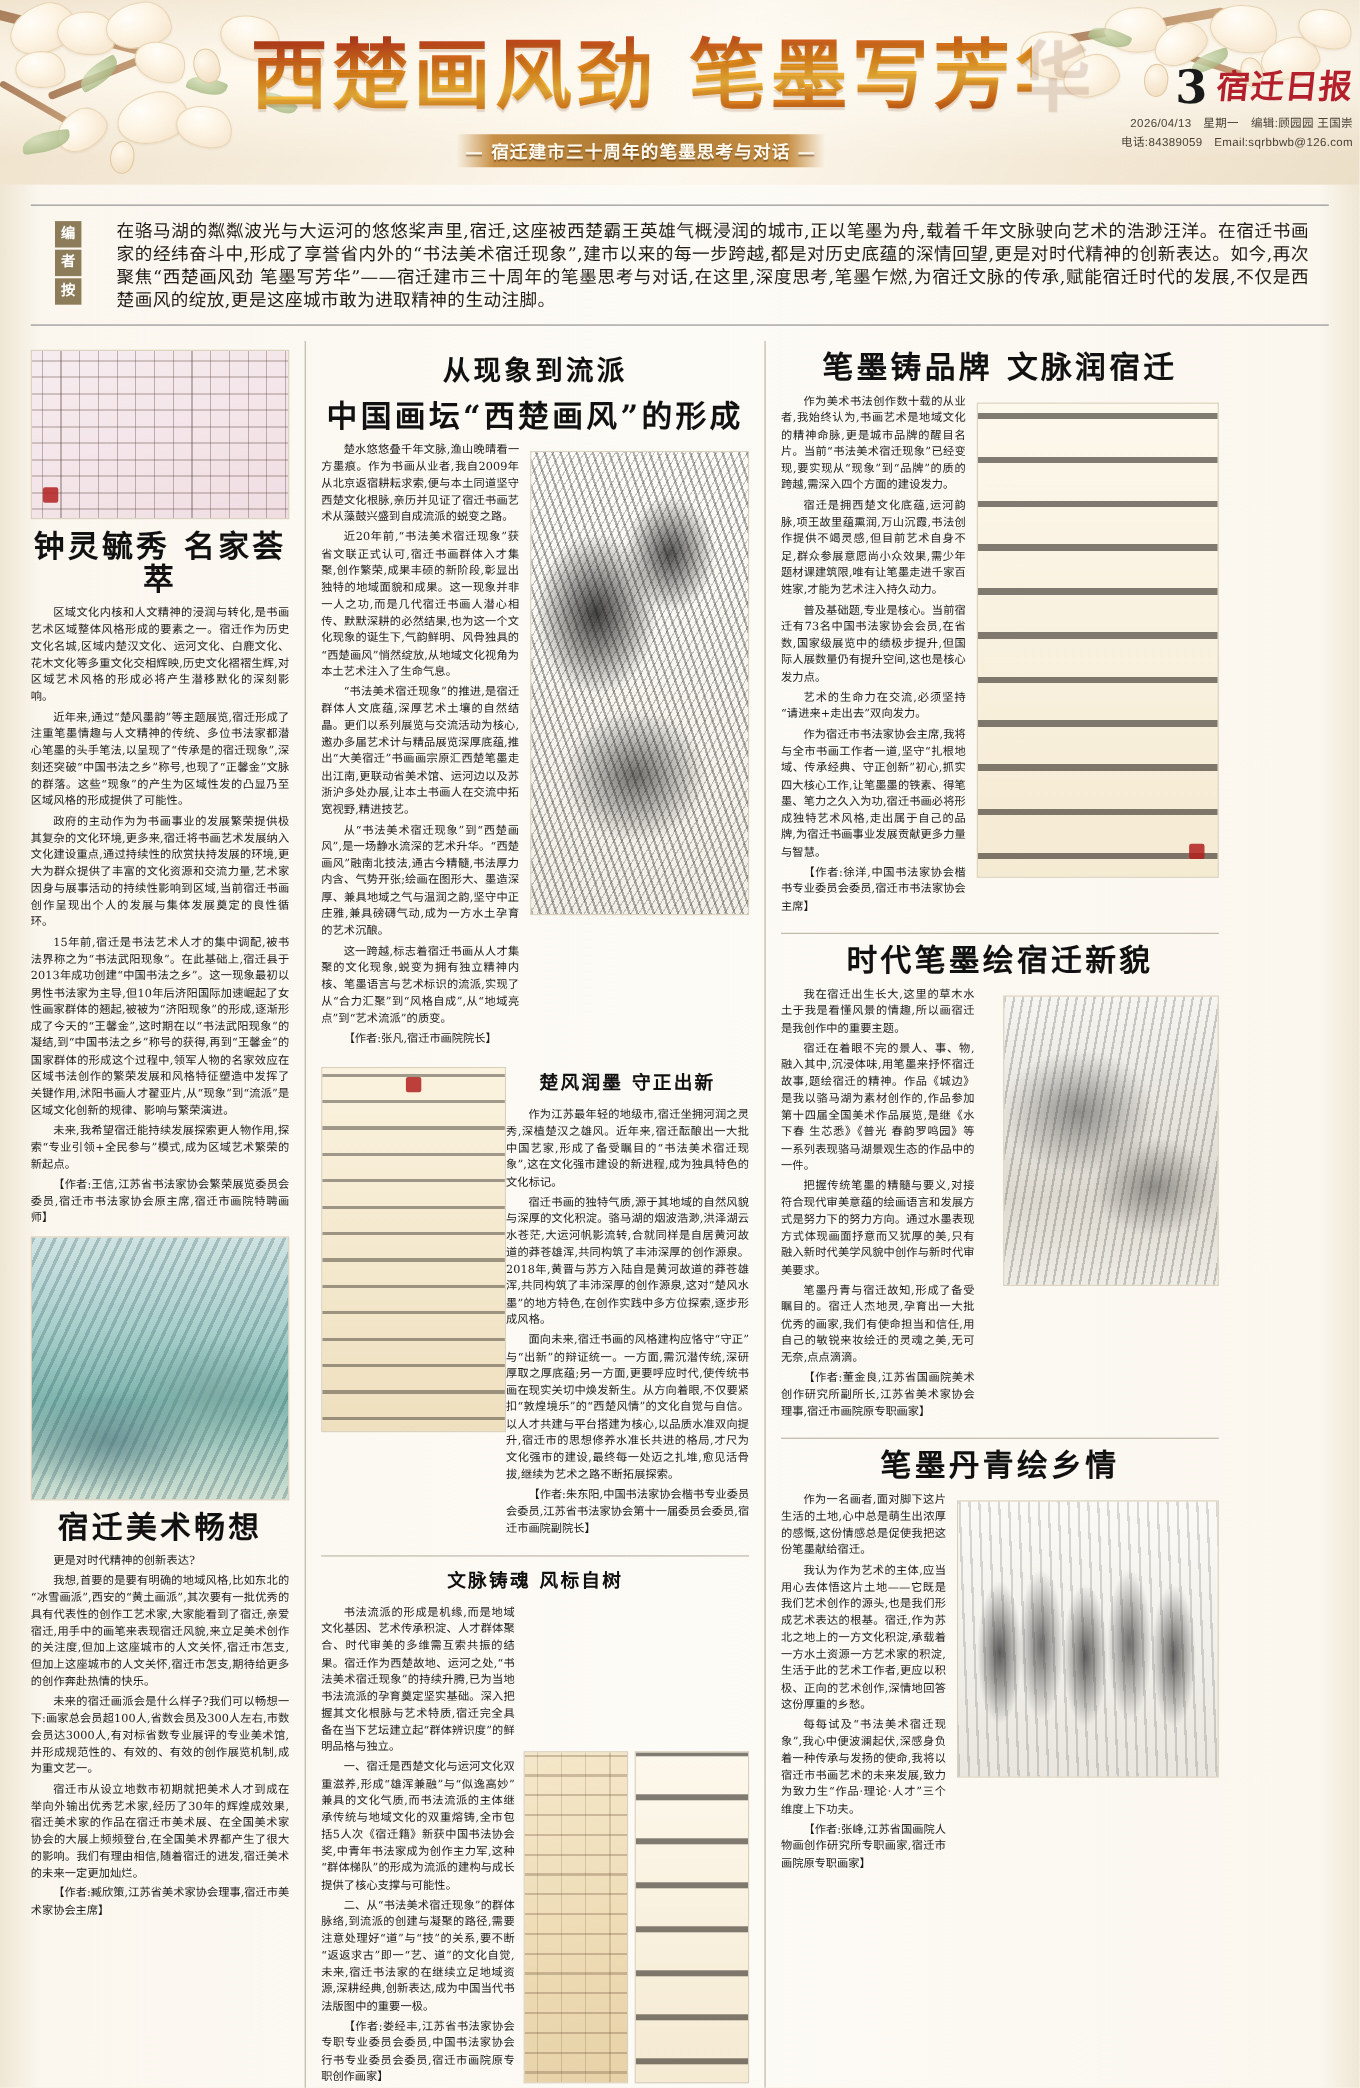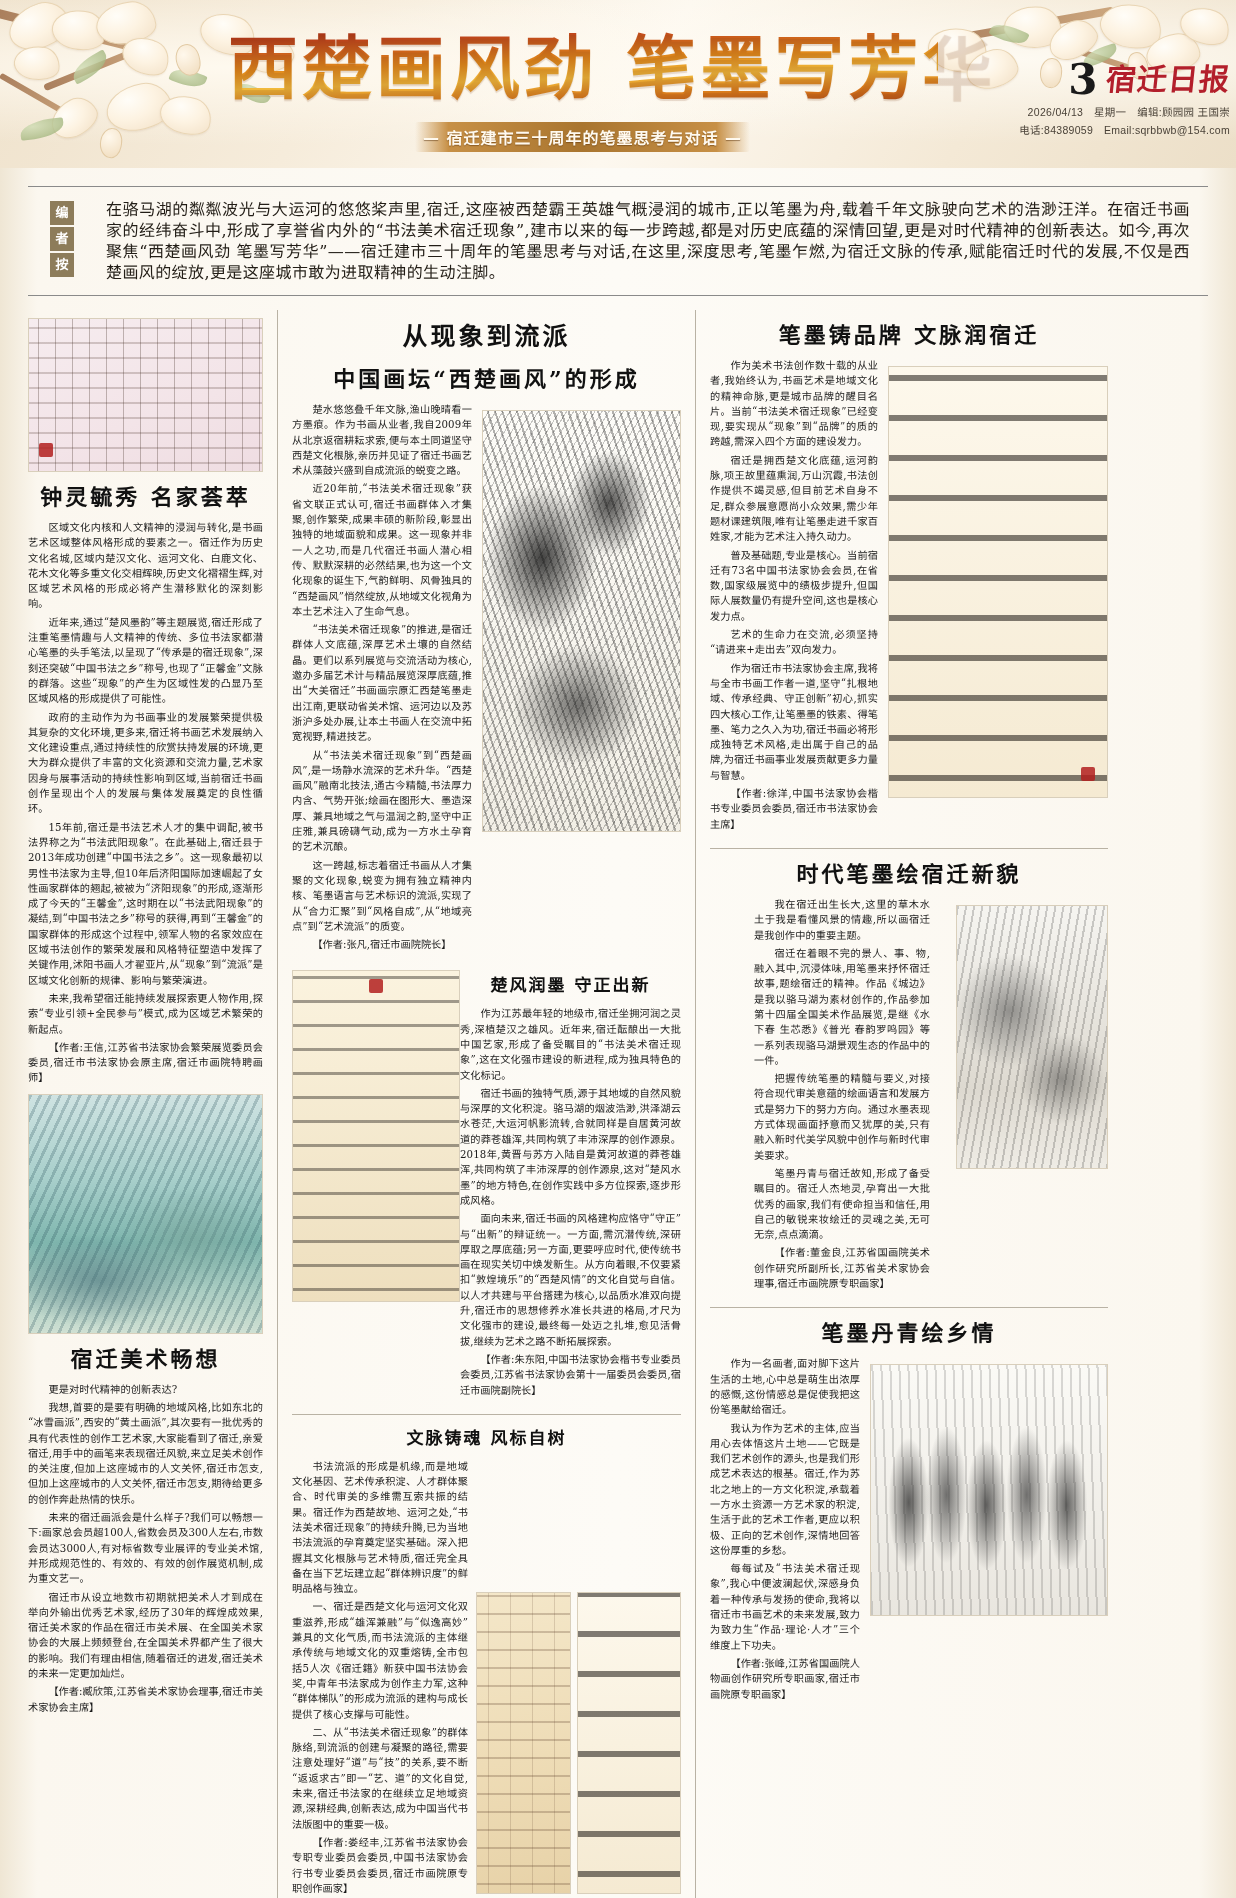--- a/index.html
+++ b/index.html
@@ -131,21 +131,21 @@
   .col-c{width:418px;padding:0 14px;border-right:1px solid #b9b2a4;}
   .col-r{width:412px;padding-left:14px;}
   .art-head{
     font-family:"DejaVu Serif","Liberation Serif",serif;
     font-weight:700;color:#111;
     text-align:center;
     letter-spacing:3px;
     margin:10px 0 8px 0;
   }
   .h-big{font-size:25px;line-height:34px;}
-  .h-mid{font-size:22px;line-height:30px;}
+  .h-mid{font-size:28px;line-height:30px;}
   .h-sub{font-size:17px;line-height:26px;letter-spacing:2px;}
   .body-txt{
     font-family:"DejaVu Serif","Liberation Serif",serif;
     font-size:10.2px;line-height:15.3px;color:#1b1b1b;
     text-align:justify;
     text-indent:2em;
     margin:0 0 3px 0;
     letter-spacing:.1px;
   }
   .byline{
@@ -266,21 +266,21 @@
   <div class="mh-sub-wrap">
     <span class="mh-sub">— 宿迁建市三十周年的笔墨思考与对话 —</span>
   </div>
 
   <div class="mh-right">
     <div>
       <span class="mh-pageno">3</span>
       <span class="mh-paper">宿迁日报</span>
     </div>
     <div class="mh-meta">2026/04/13　星期一　编辑:顾园园 王国崇</div>
-    <div class="mh-meta">电话:84389059　Email:sqrbbwb@154.com</div>
+    <div class="mh-meta">电话:84389059　Email:sqrbbwb@126.com</div>
   </div>
 </div>
 
 <div class="page">
 
   <div class="editorial">
     <div class="ed-badge">
       <span>编</span>
       <span>者</span>
       <span>按</span>
@@ -385,21 +385,21 @@
           <div class="art art-big-cal" style="height:430px;">
             <div class="art-seal" style="right:12px;bottom:16px;"></div>
           </div>
         </div>
       </div>
 
       <div class="rule"></div>
 
       <div class="art-head h-mid">时代笔墨绘宿迁新貌</div>
 
-      <div style="display:flex;gap:26px;margin-left:44px;">
+      <div style="display:flex;gap:26px;">
         <div style="width:176px;">
           <p class="body-txt">我在宿迁出生长大,这里的草木水土于我是看懂风景的情趣,所以画宿迁是我创作中的重要主题。</p>
           <p class="body-txt">宿迁在着眼不完的景人、事、物,融入其中,沉浸体味,用笔墨来抒怀宿迁故事,题绘宿迁的精神。作品《城边》是我以骆马湖为素材创作的,作品参加第十四届全国美术作品展览,是继《水下春 生芯悉》《普光 春韵罗鸣园》等一系列表现骆马湖景观生态的作品中的一件。</p>
           <p class="body-txt">把握传统笔墨的精髓与要义,对接符合现代审美意蕴的绘画语言和发展方式是努力下的努力方向。通过水墨表现方式体现画面抒意而又犹厚的美,只有融入新时代美学风貌中创作与新时代审美要求。</p>
           <p class="body-txt">笔墨丹青与宿迁故知,形成了备受瞩目的。宿迁人杰地灵,孕育出一大批优秀的画家,我们有使命担当和信任,用自己的敏锐来妆绘迁的灵魂之美,无可无奈,点点滴滴。</p>
           <p class="byline">【作者:董金良,江苏省国画院美术创作研究所副所长,江苏省美术家协会理事,宿迁市画院原专职画家】</p>
         </div>
         <div style="flex:1;">
           <div class="art art-gray" style="height:262px;"></div>
         </div>

